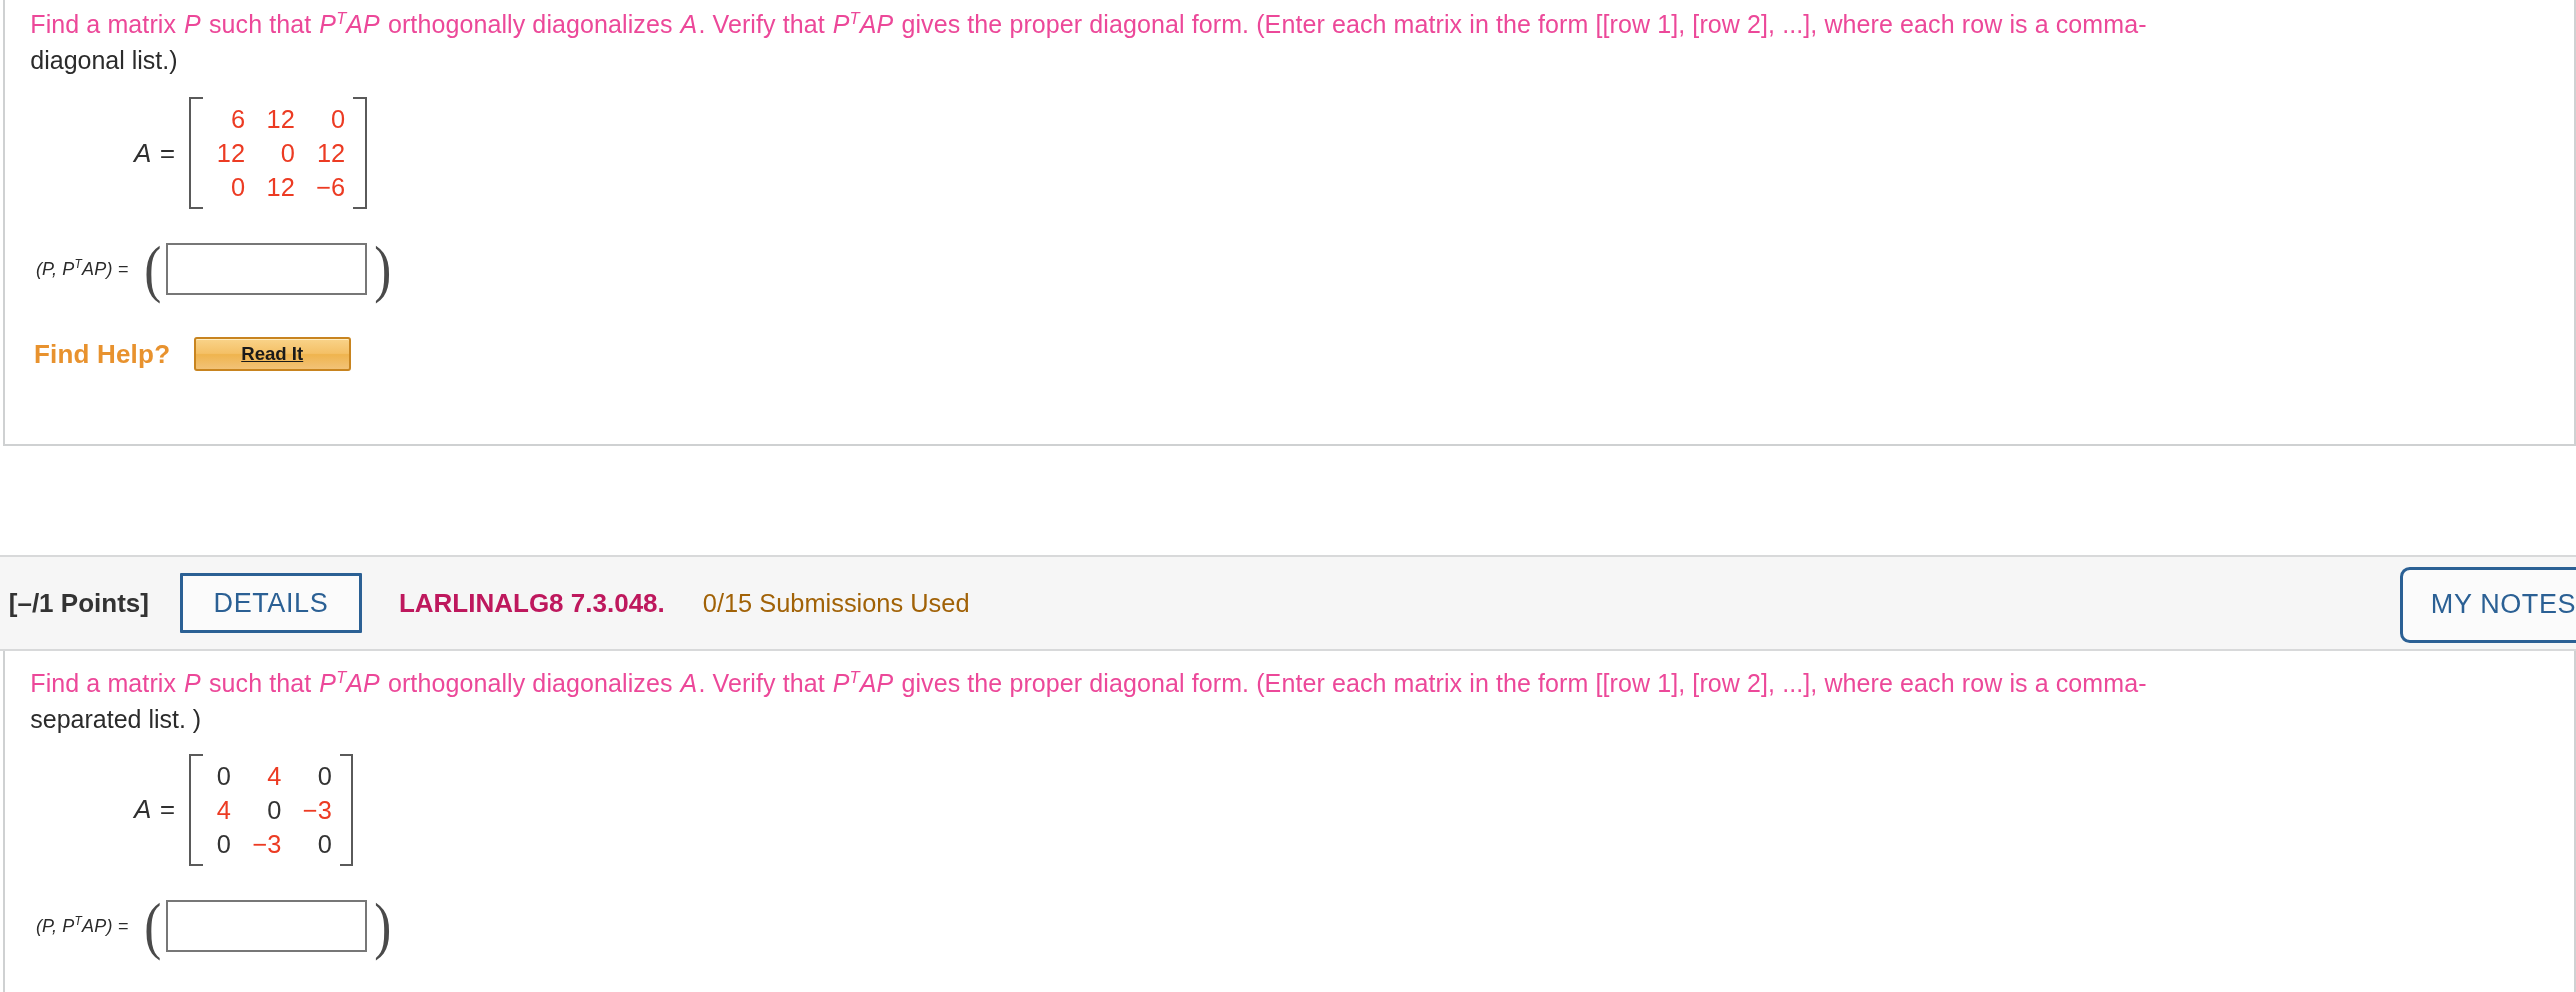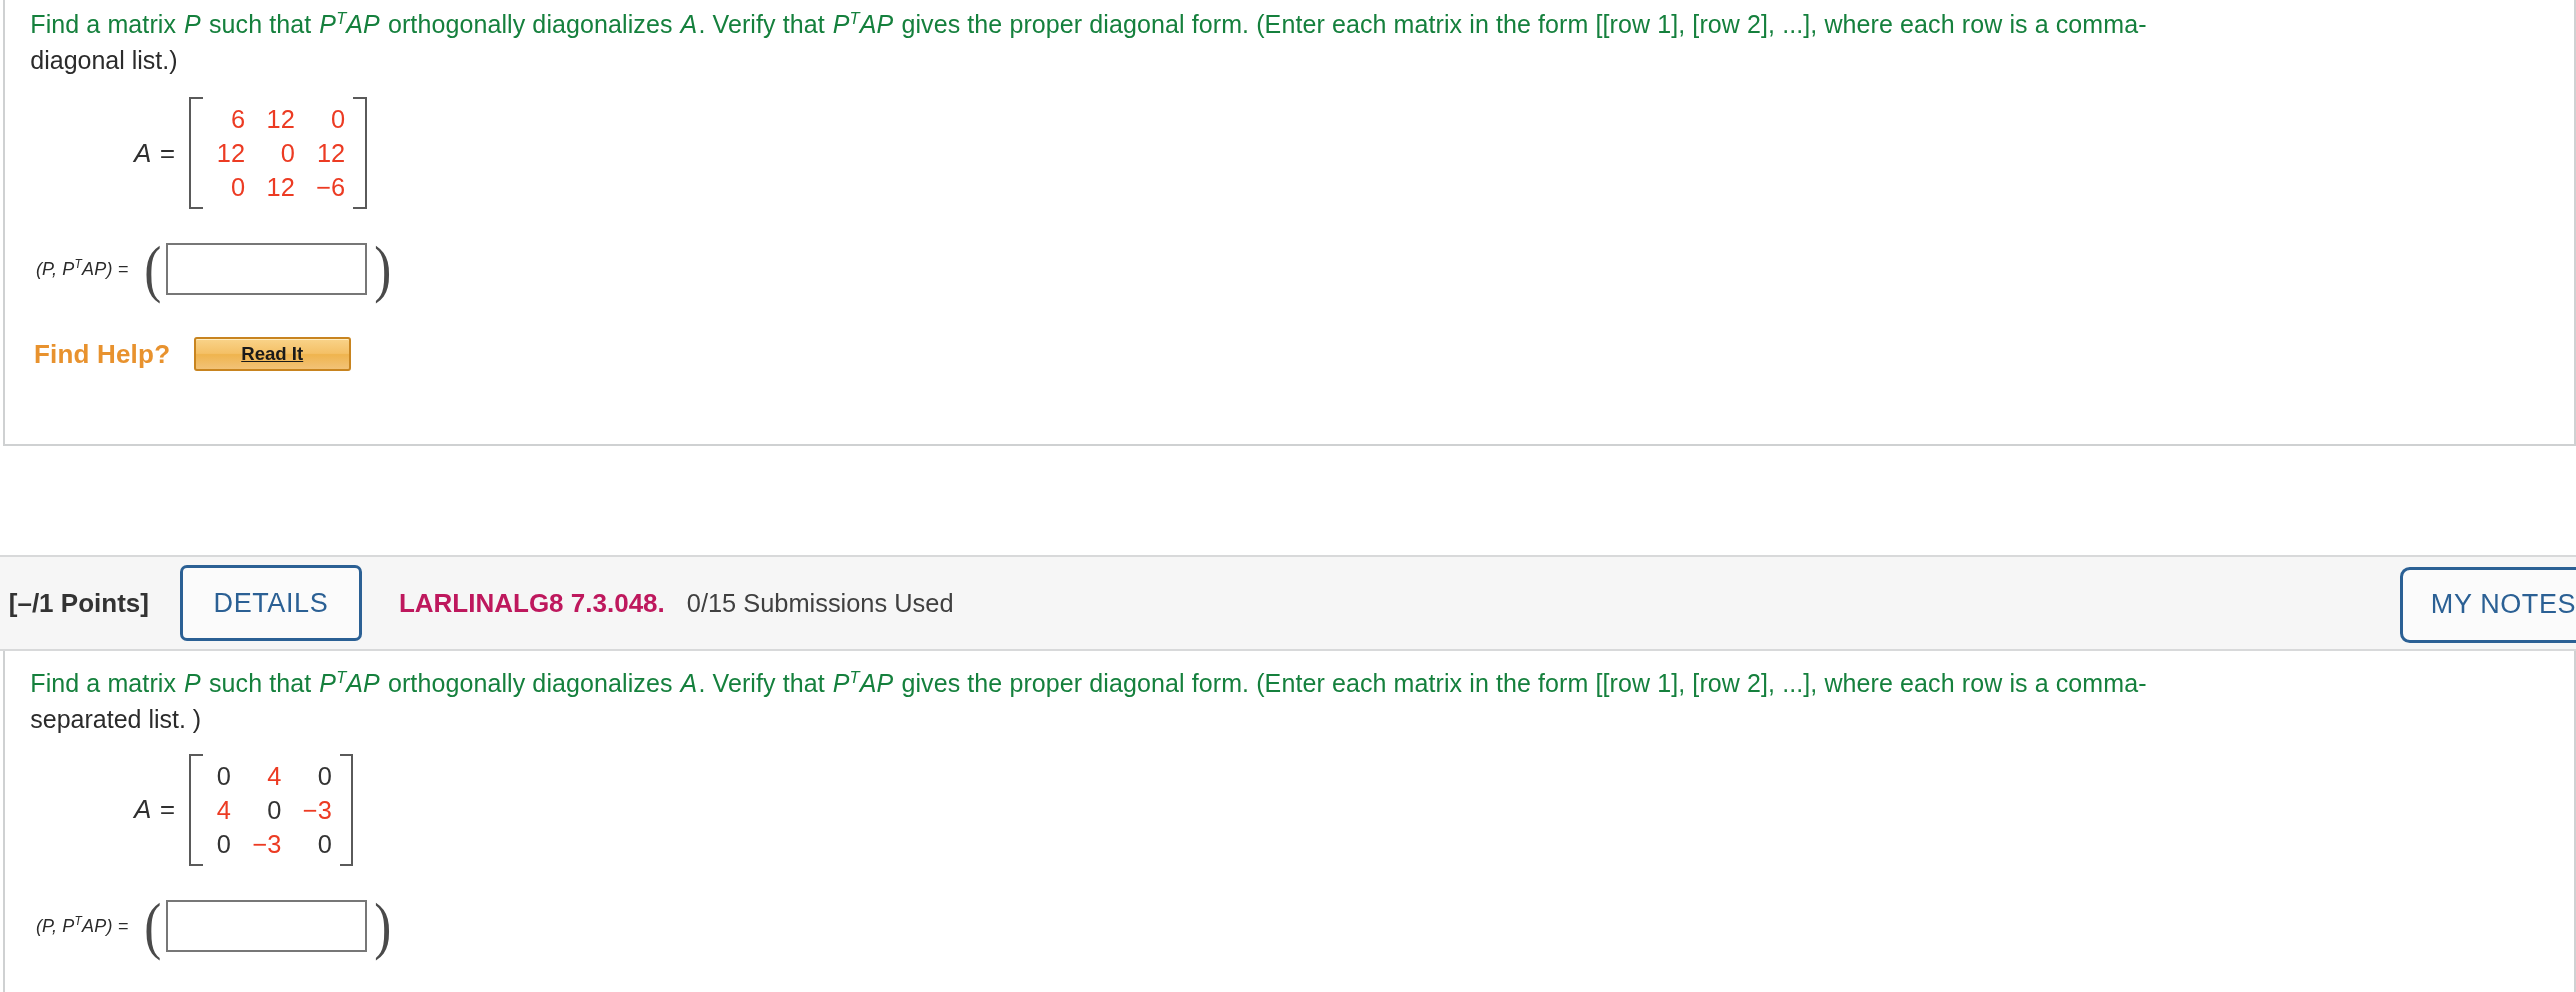--- a/index.html
+++ b/index.html
@@ -45,21 +45,21 @@
     top: 0;
     right: 0;
     bottom: 0;
   }
 
   
   .prompt {
     position: absolute;
     font-size: 25px;
     line-height: 36px;
-    color: #15803d;
+    color: #ec4899;
     letter-spacing: 0.1px;
     white-space: nowrap;
   }
   .prompt sup {
     font-size: 0.66em;
     font-style: italic;
     vertical-align: super;
     line-height: 0;
   }
   .prompt .mth {
@@ -221,43 +221,43 @@
   .points {
     margin-left: 5.9px;
     font-size: 26px;
     font-weight: bold;
     color: #333333;
     white-space: nowrap;
   }
   .details-btn {
     margin-left: 31px;
     width: 182px;
-    height: 76px;
+    height: 60px;
     border: 3.9px solid #2b6094;
-    border-radius: 7px;
+    border-radius: 1px;
     background: #fbfbfb;
     display: flex;
     align-items: center;
     justify-content: center;
     font-size: 27px;
     color: #2b6094;
     letter-spacing: 0.6px;
     cursor: pointer;
   }
   .qcode {
     margin-left: 37px;
     font-size: 26px;
     font-weight: bold;
     color: #be185d;
     white-space: nowrap;
   }
   .submissions {
-    margin-left: 22px;
+    margin-left: 38px;
     font-size: 25.4px;
-    color: #404040;
+    color: #a16207;
     white-space: nowrap;
   }
   .mynotes-btn {
     position: absolute;
     right: -31px;
     top: 9.8px;
     width: 207px;
     height: 76px;
     border: 3.9px solid #2b6094;
     border-radius: 9.8px;

